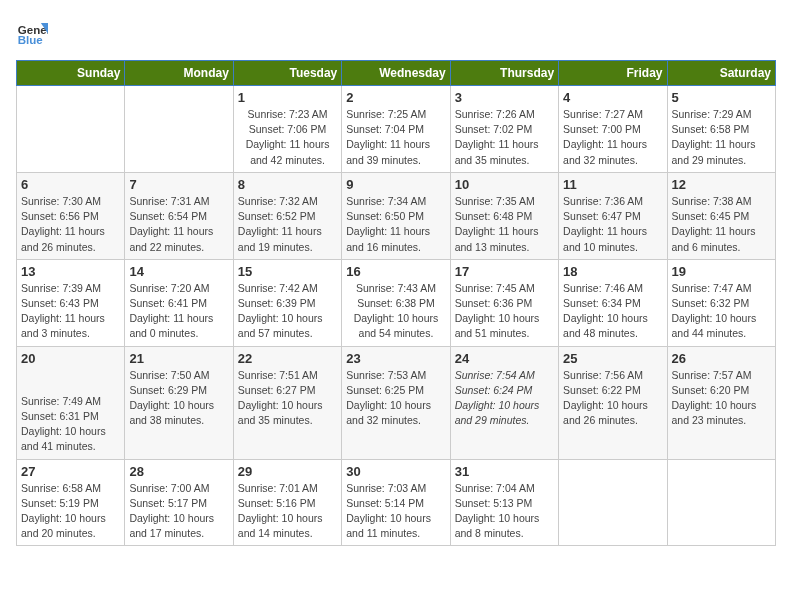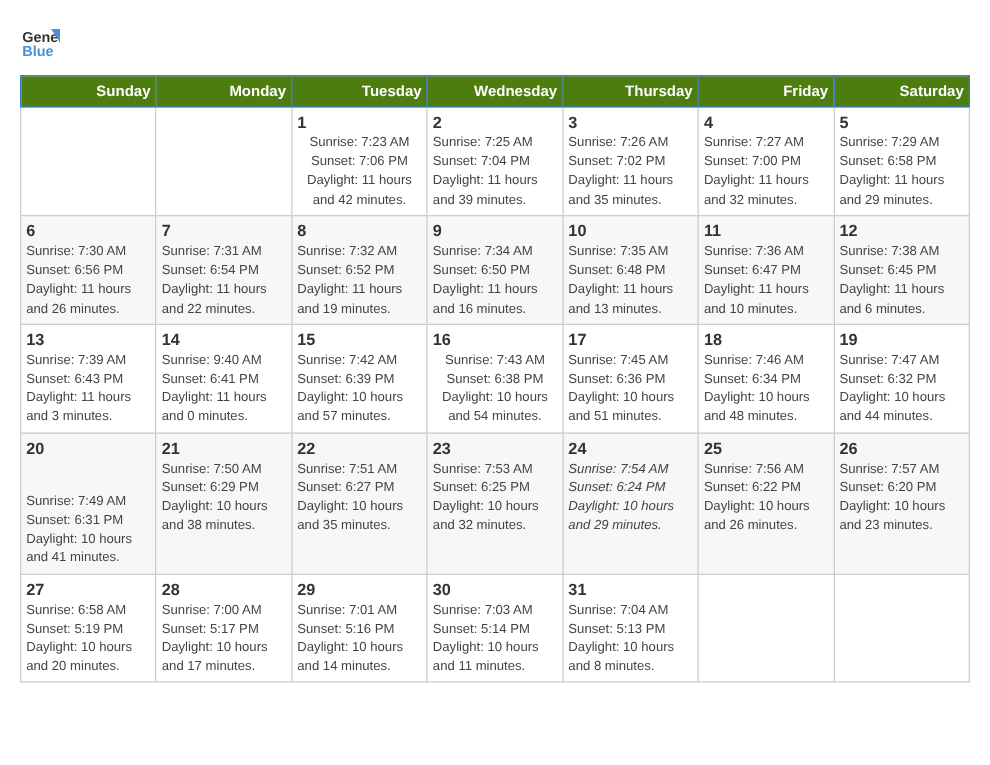--- a/index.html
+++ b/index.html
@@ -181,21 +181,21 @@
       </tr>
       <tr>
         <td>
           <span class="day-num">13</span>
           <div class="day-info" style="white-space: pre-line;">Sunrise: 7:39 AM
 Sunset: 6:43 PM
 Daylight: 11 hours and 3 minutes.</div>
         </td>
         <td>
           <span class="day-num">14</span>
-          <div class="day-info" style="white-space: pre-line;">Sunrise: 9:40 AM
+          <div class="day-info" style="white-space: pre-line;">Sunrise: 7:20 AM
 Sunset: 6:41 PM
 Daylight: 11 hours and 0 minutes.</div>
         </td>
         <td>
           <span class="day-num">15</span>
           <div class="day-info" style="white-space: pre-line;">Sunrise: 7:42 AM
 Sunset: 6:39 PM
 Daylight: 10 hours and 57 minutes.</div>
         </td>
         <td>

